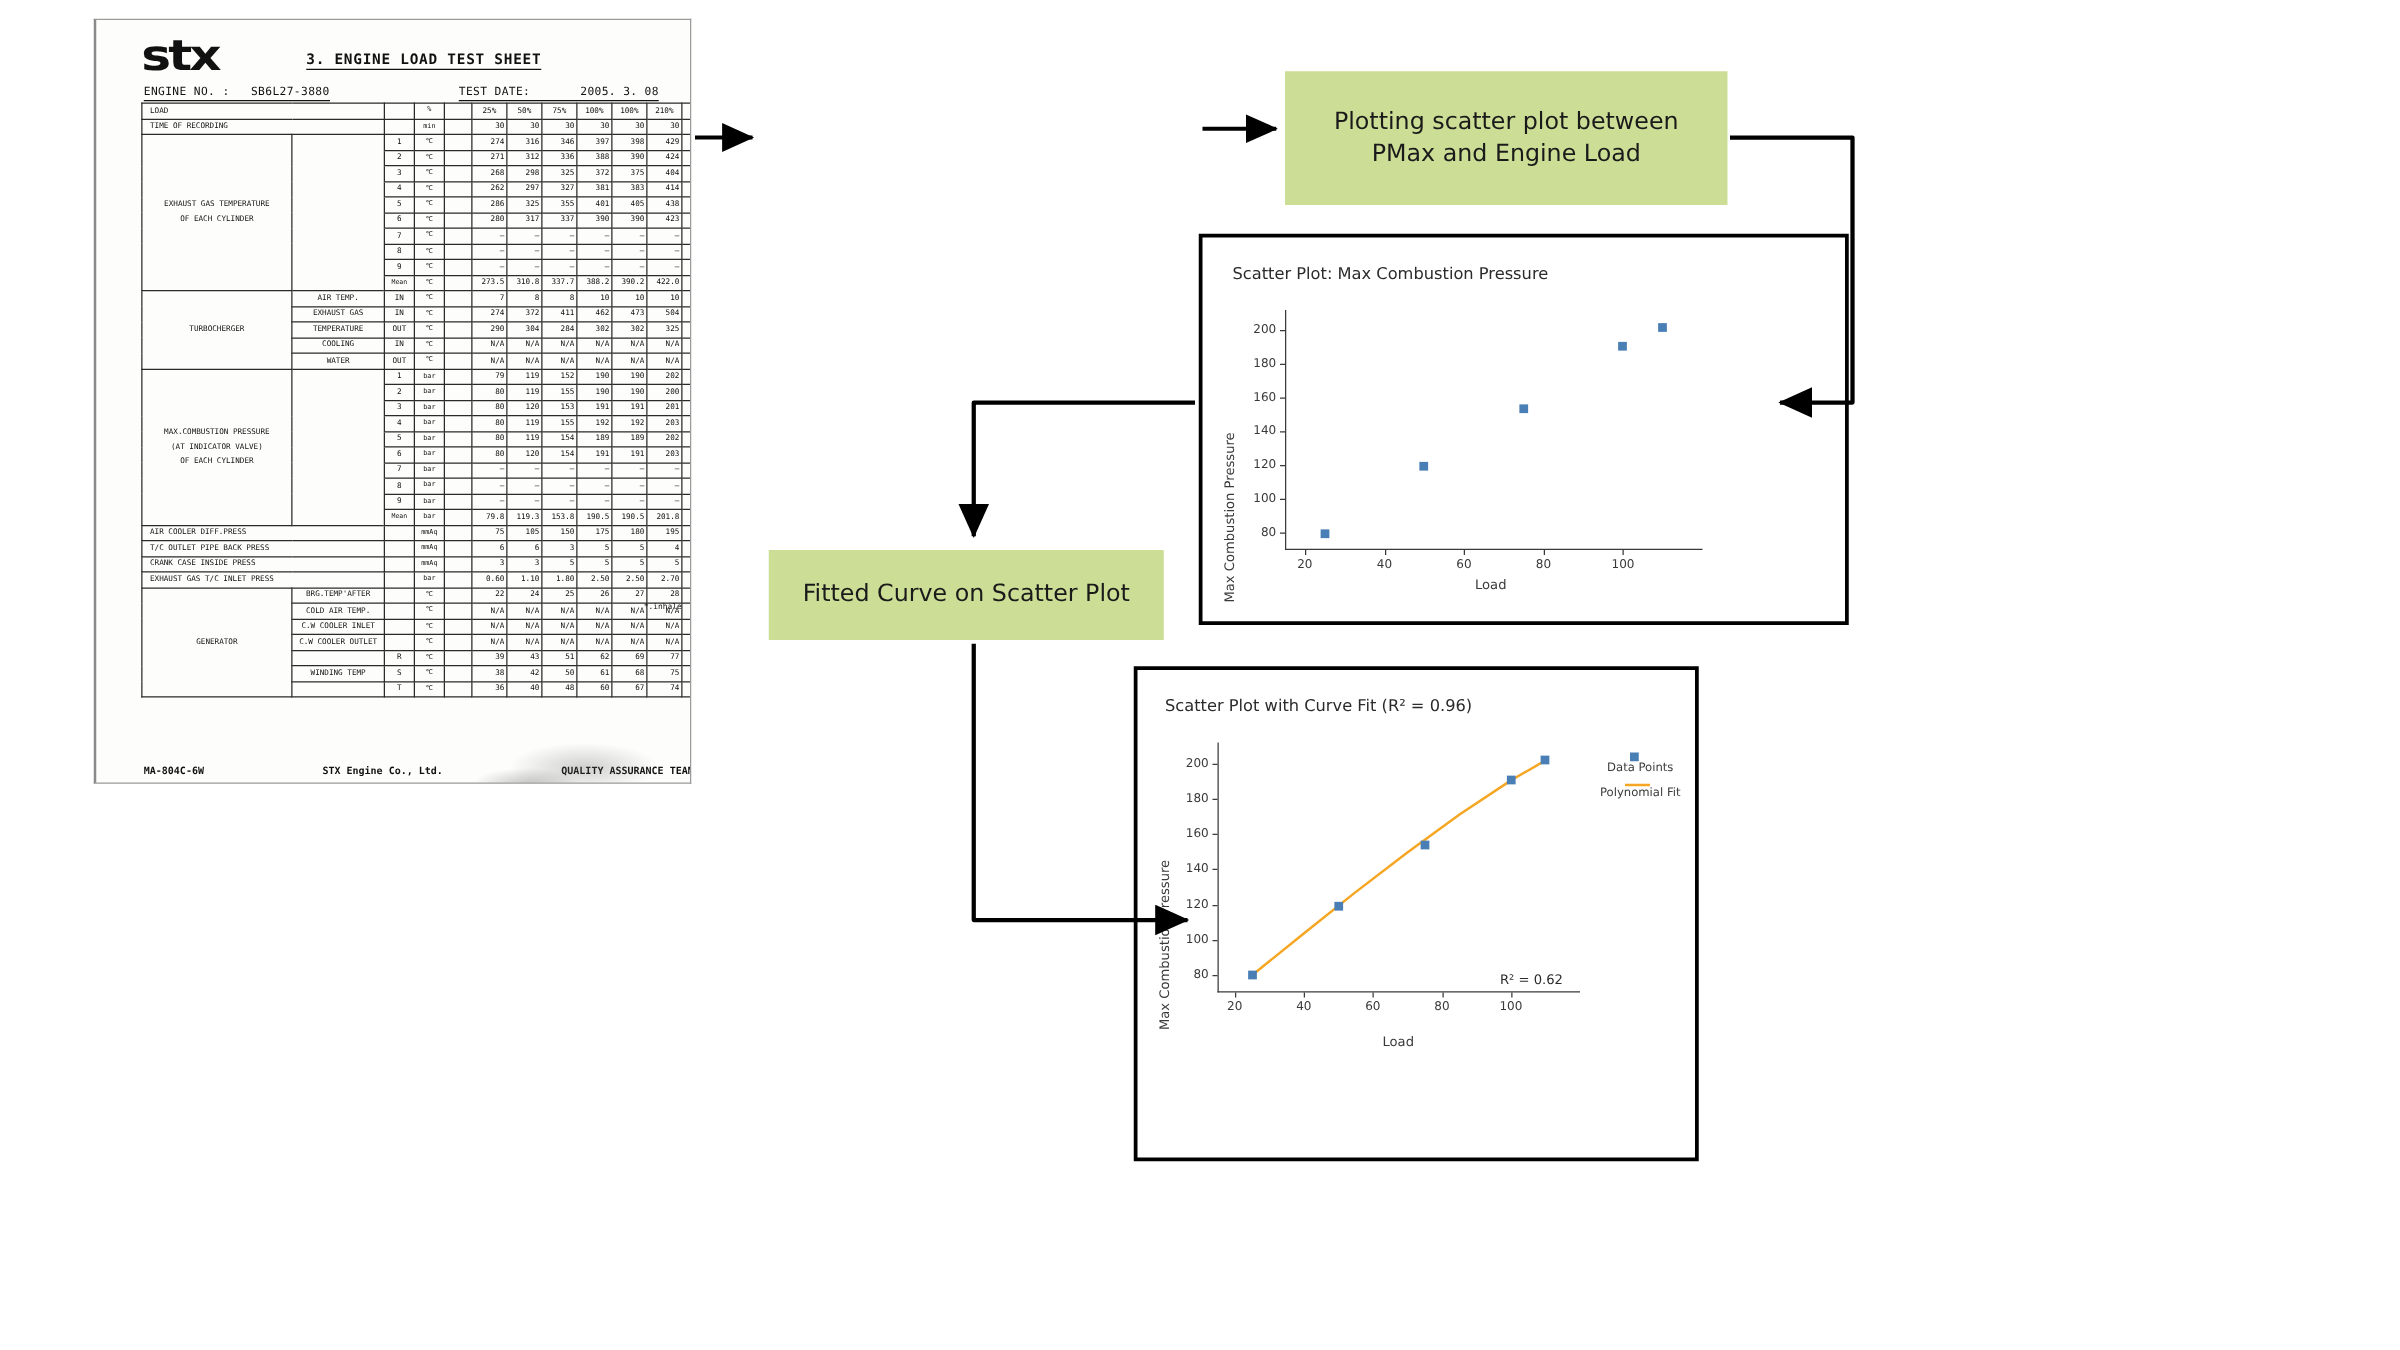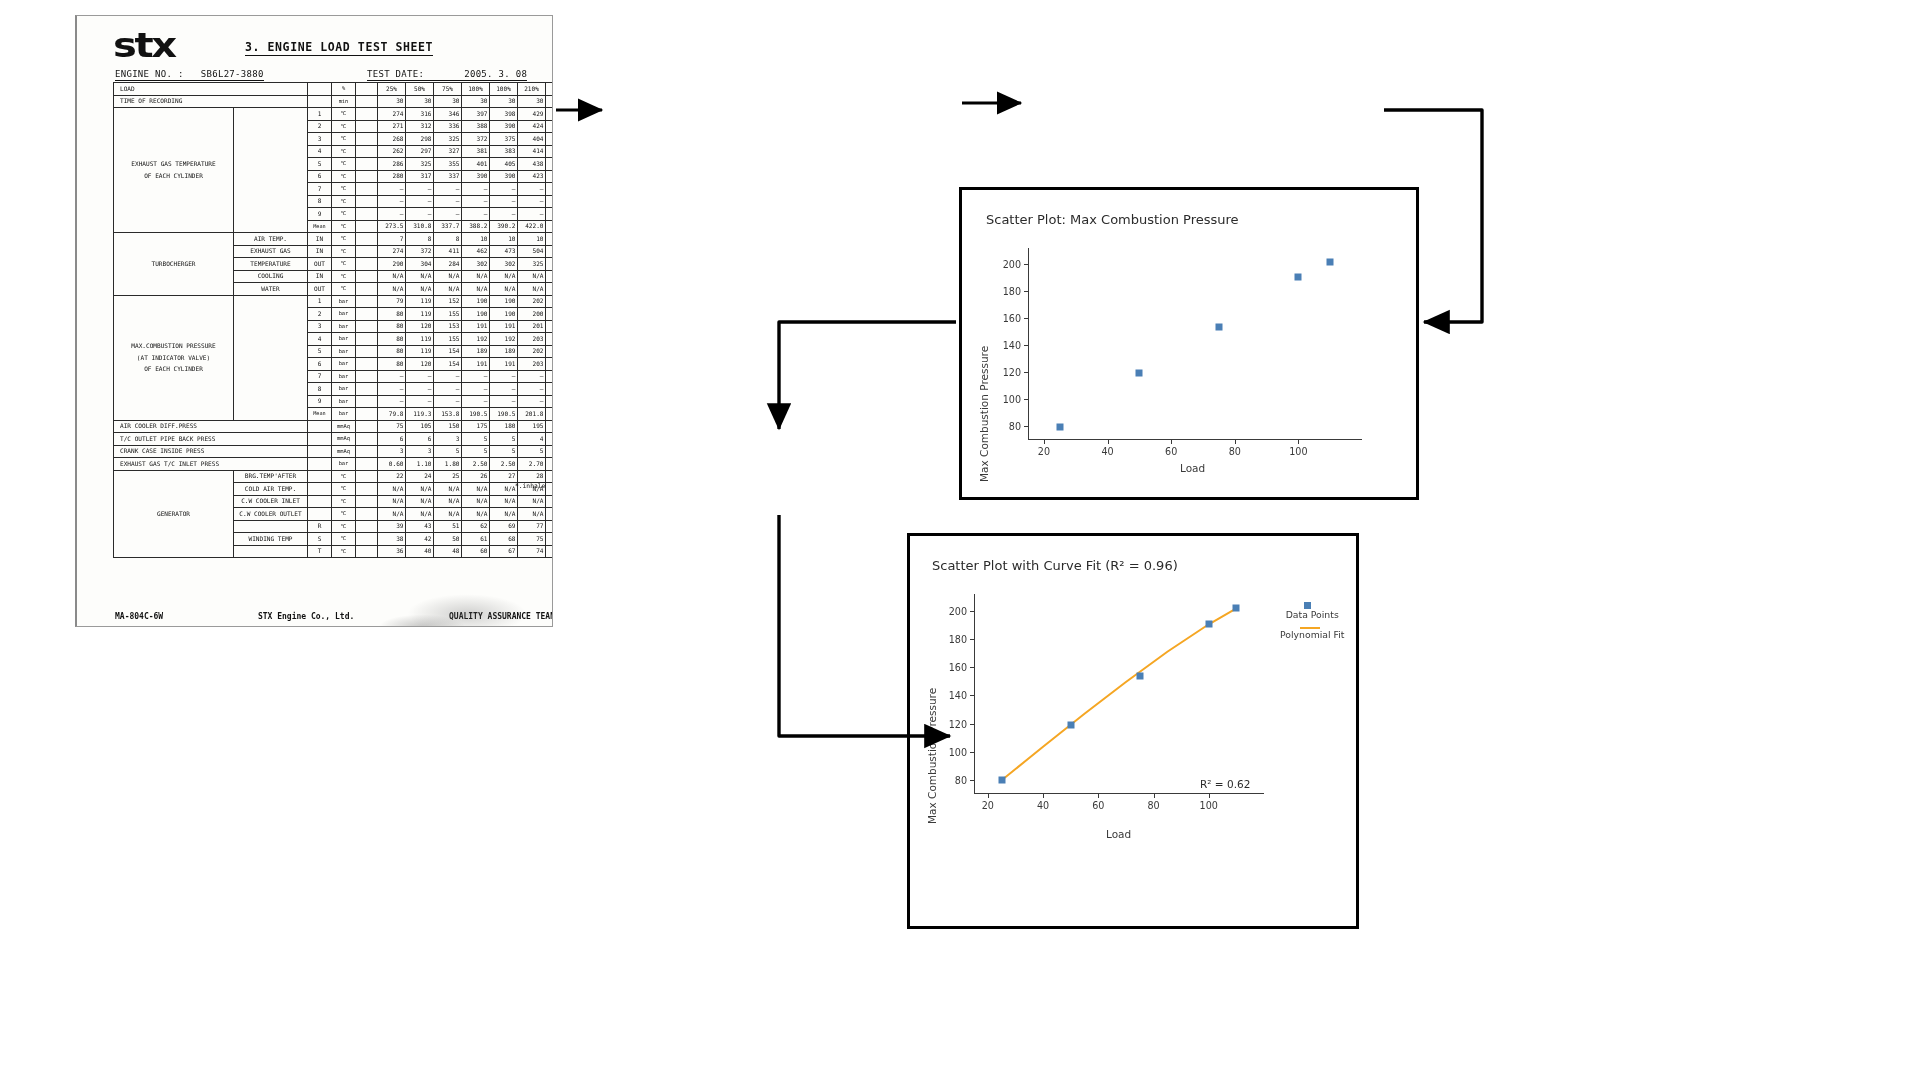--- a/index.html
+++ b/index.html
@@ -109,21 +109,21 @@
   #pbox1 { left: 610px; top: 57px;  width: 350px; height: 107px; }
   #pbox2 { left: 1028px; top: 57px; width: 354px; height: 107px; }
   #pbox3 { left: 615px; top: 440px; width: 316px; height: 72px; }
 
   
   .chart-panel {
     position: absolute;
     background: #ffffff;
     border: 3px solid #000;
   }
-  #chart1 { left: 959px; top: 187px; width: 460px; height: 313px; }
+  #chart1 { left: 959px; top: 187px; width: 520px; height: 313px; }
   #chart2 { left: 907px; top: 533px; width: 452px; height: 396px; }
   .chart-title {
     position: absolute; font-size: 13px; color: #2b2b2b;
     font-family: "DejaVu Sans", sans-serif; white-space: nowrap;
   }
   #chart1-title { left: 24px; top: 22px; }
   #chart2-title { left: 22px; top: 22px; }
   .ylabel {
     position: absolute;
     font-size: 10.5px; color: #3a3a3a;
@@ -706,20 +706,26 @@
       <div id="doc-footer">
         <span>MA-804C-6W</span>
         <span>STX Engine Co., Ltd.</span>
         <span>QUALITY ASSURANCE TEAM</span>
       </div>
       <div id="doc-smudge1"></div>
       <div id="doc-smudge2"></div>
     </div>
   </div>
 
+  <div class="pbox" id="pbox2">
+    <span>Plotting scatter plot between PMax and Engine Load</span>
+  </div>
+  <div class="pbox" id="pbox3">
+    <span>Fitted Curve on Scatter Plot</span>
+  </div>
 
   <div class="chart-panel" id="chart1">
     <div class="chart-title" id="chart1-title">Scatter Plot: Max Combustion Pressure</div>
     <div class="ylabel" id="c1-ylab" style="left:16px; top:292px;">Max Combustion Pressure</div>
     <div class="plotarea" id="c1-plot" style="left:66px; top:58px; width:334px; height:192px;">
       <div class="axis-v"></div>
       <div class="axis-h"></div>
     <div class="ytick" style="top: 178.479px;"></div>
         <div class="ytick-lab" style="top: 178.479px;">80</div>
         <div class="ytick" style="top: 151.437px;"></div>

